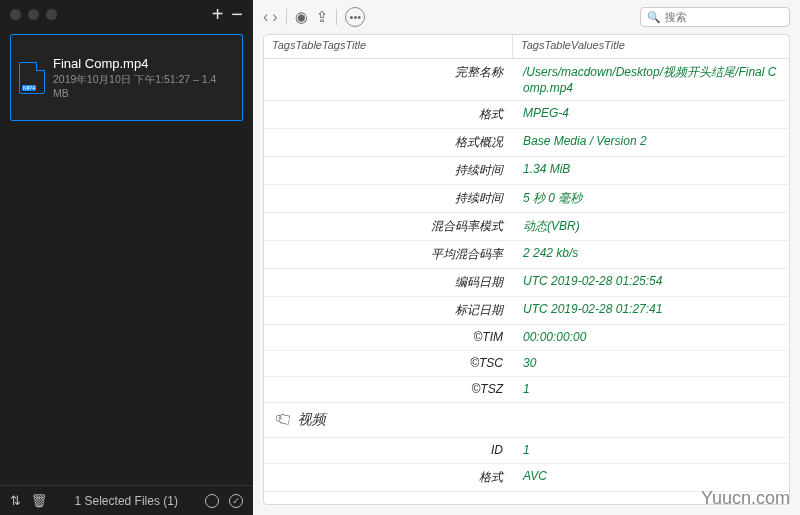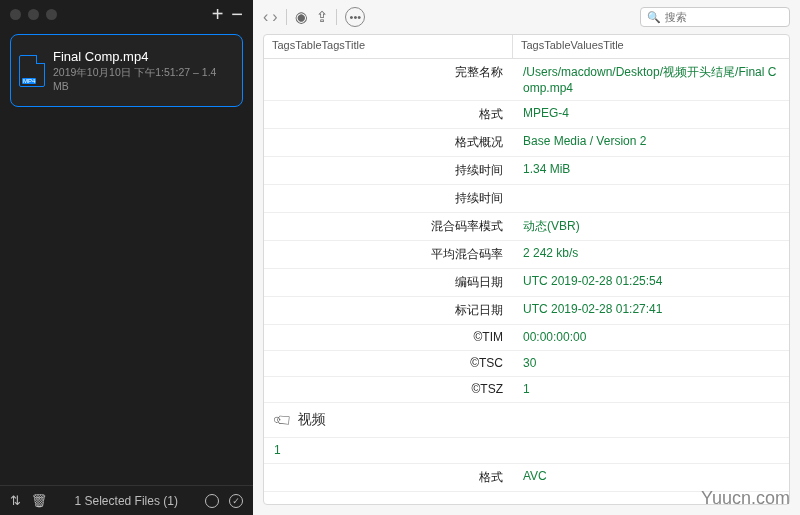--- a/index.html
+++ b/index.html
@@ -3,42 +3,42 @@
 <meta charset="utf-8">
 <style>
   * { margin: 0; padding: 0; box-sizing: border-box; font-family: -apple-system, "Helvetica Neue", Arial, sans-serif; }
   body { width: 800px; height: 515px; display: flex; background: #fff; overflow: hidden; }
   .sidebar { width: 253px; height: 515px; background: #1e1e1e; display: flex; flex-direction: column; color: #e0e0e0; }
   .titlebar { height: 28px; display: flex; align-items: center; justify-content: space-between; padding: 0 10px; }
   .traffic { display: flex; gap: 7px; }
   .traffic span { width: 11px; height: 11px; border-radius: 50%; background: #414141; display:inline-block; }
   .plus-minus { display:flex; gap:8px; }
   .plus-minus span { font-size: 20px; font-weight: 200; cursor:pointer; line-height:1; }
-  .file-card { margin: 6px 10px 0 10px; border: 1px solid #0a84ff; border-radius: 8px; padding: 14px 8px; display:flex; gap:8px; align-items:center; background:#232323; }
+  .file-card { margin: 6px 10px 0 10px; border: 1px solid #0a84ff; border-radius: 2px; padding: 21px 8px; display:flex; gap:8px; align-items:center; background:#232323; }
   .file-icon { width:26px; height:32px; border:1.3px solid #0a84ff; border-radius:2px; position:relative; }
   .file-icon::before { content:""; position:absolute; top:-1px; right:-1px; width:8px; height:8px; background:#232323; border-left:1.3px solid #0a84ff; border-bottom:1.3px solid #0a84ff; }
   .file-icon .ext { position:absolute; bottom:2px; left:2px; font-size:6px; background:#0a84ff; color:#fff; padding:0 1px; border-radius:1px; }
   .file-info { flex:1; overflow:hidden; }
   .file-name { color:#fff; font-size:13px; font-weight:500; }
   .file-meta { color:#8e8e8e; font-size:10.5px; margin-top:2px; }
   .sidebar-footer { margin-top:auto; height:30px; border-top:1px solid #333; display:flex; align-items:center; padding:0 10px; gap:10px; font-size:12px; color:#bdbdbd; }
   .sidebar-footer .spacer { flex:1; }
   .circle-btn { width:14px; height:14px; border:1.3px solid #bdbdbd; border-radius:50%; display:flex; align-items:center; justify-content:center; font-size:9px; }
   .main { flex:1; height:515px; display:flex; flex-direction:column; background:#f6f6f6; }
   .main-toolbar { height:34px; display:flex; align-items:center; gap:6px; padding:0 10px; }
   .nav-arrows { display:flex; gap:4px; color:#888; font-size:16px; }
   .nav-arrows span { cursor:pointer; }
   .tool-icons { display:flex; gap:8px; align-items:center; color:#666; }
   .tool-sep { width:1px; height:16px; background:#ccc; margin:0 2px; }
   .tool-icon { font-size:15px; cursor:pointer; }
   .ellipsis-btn { width:20px; height:20px; border:1.2px solid #888; border-radius:50%; display:flex; align-items:center; justify-content:center; font-size:11px; color:#666; }
   .search-box { margin-left:auto; width:150px; height:20px; border:1px solid #ccc; border-radius:4px; display:flex; align-items:center; padding:0 6px; gap:4px; background:#fff; }
   .search-box input { border:none; outline:none; font-size:11px; flex:1; background:transparent; }
   .search-box .mag { font-size:11px; color:#888; }
-  .table-wrap { flex:1; margin:0 10px 10px 10px; border:1px solid #d9d9d9; border-radius:4px; background:#fff; overflow:hidden; display:flex; flex-direction:column; }
+  .table-wrap { flex:1; margin:0 10px 10px 10px; border:1px solid #d9d9d9; border-radius:4px; background:#fff; overflow:hidden; display:flex; flex-direction:column;font-style:italic; }
   .thead { display:flex; height:24px; border-bottom:1px solid #e0e0e0; font-size:11px; color:#555; }
   .thead .col1 { width:249px; padding:4px 8px; border-right:1px solid #e0e0e0; }
   .thead .col2 { flex:1; padding:4px 8px; }
   .rows { flex:1; overflow-y:auto; }
   .row { display:flex; border-bottom:1px solid #eee; font-size:12px; min-height:26px; align-items:flex-start; }
   .row .k { width:249px; text-align:right; padding:5px 10px; color:#222; font-weight:500; }
   .row .v { flex:1; padding:5px 10px; color:#15803d; word-break:break-all; }
   .section-row { display:flex; align-items:center; gap:6px; padding:8px 10px; border-bottom:1px solid #eee; font-size:14px; font-weight:500; color:#333; }
   .tag-ic { transform:rotate(-40deg); font-size:14px; color:#555; }
   .watermark { position:fixed; bottom:6px; right:10px; font-size:18px; color:#888; font-family:Arial; }
@@ -114,20 +114,21 @@
           <div class="row">
             <div class="k">格式概况</div>
             <div class="v">Base Media / Version 2</div>
           </div>
           <div class="row">
             <div class="k">持续时间</div>
             <div class="v">1.34 MiB</div>
           </div>
           <div class="row">
             <div class="k">持续时间</div>
+            <div class="v">5 秒 0 毫秒</div>
           </div>
           <div class="row">
             <div class="k">混合码率模式</div>
             <div class="v">动态(VBR)</div>
           </div>
           <div class="row">
             <div class="k">平均混合码率</div>
             <div class="v">2 242 kb/s</div>
           </div>
           <div class="row">
@@ -150,20 +151,21 @@
             <div class="k">©TSZ</div>
             <div class="v">1</div>
           </div>
         </div>
       <div class="section-row">
         <span class="tag-ic">🏷</span>
         <span>视频</span>
       </div>
       <div id="rows2">
           <div class="row">
+            <div class="k">ID</div>
             <div class="v">1</div>
           </div>
           <div class="row">
             <div class="k">格式</div>
             <div class="v">AVC</div>
           </div>
         </div>
     </div>
   </div>
 </div>

